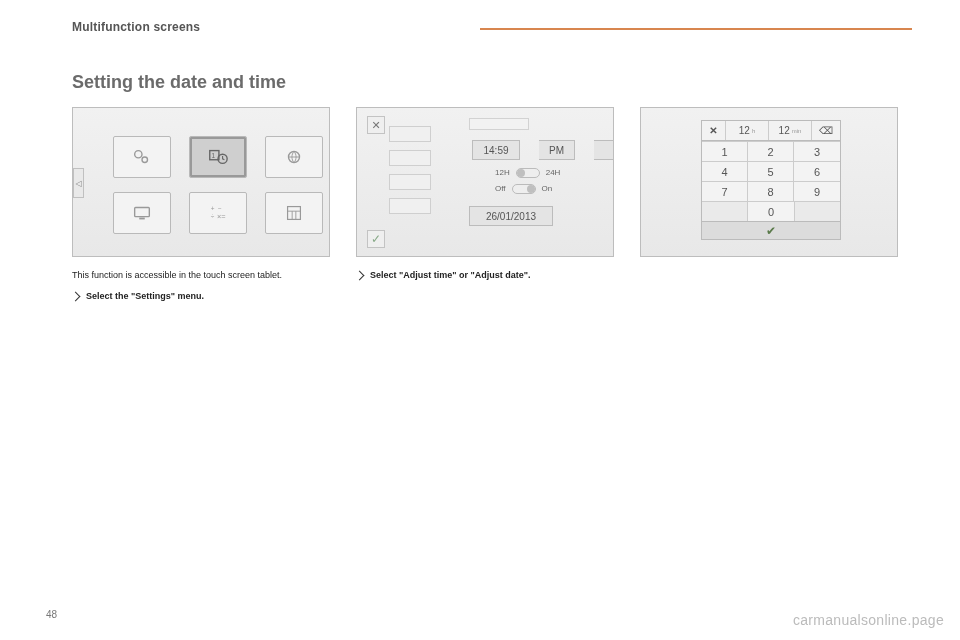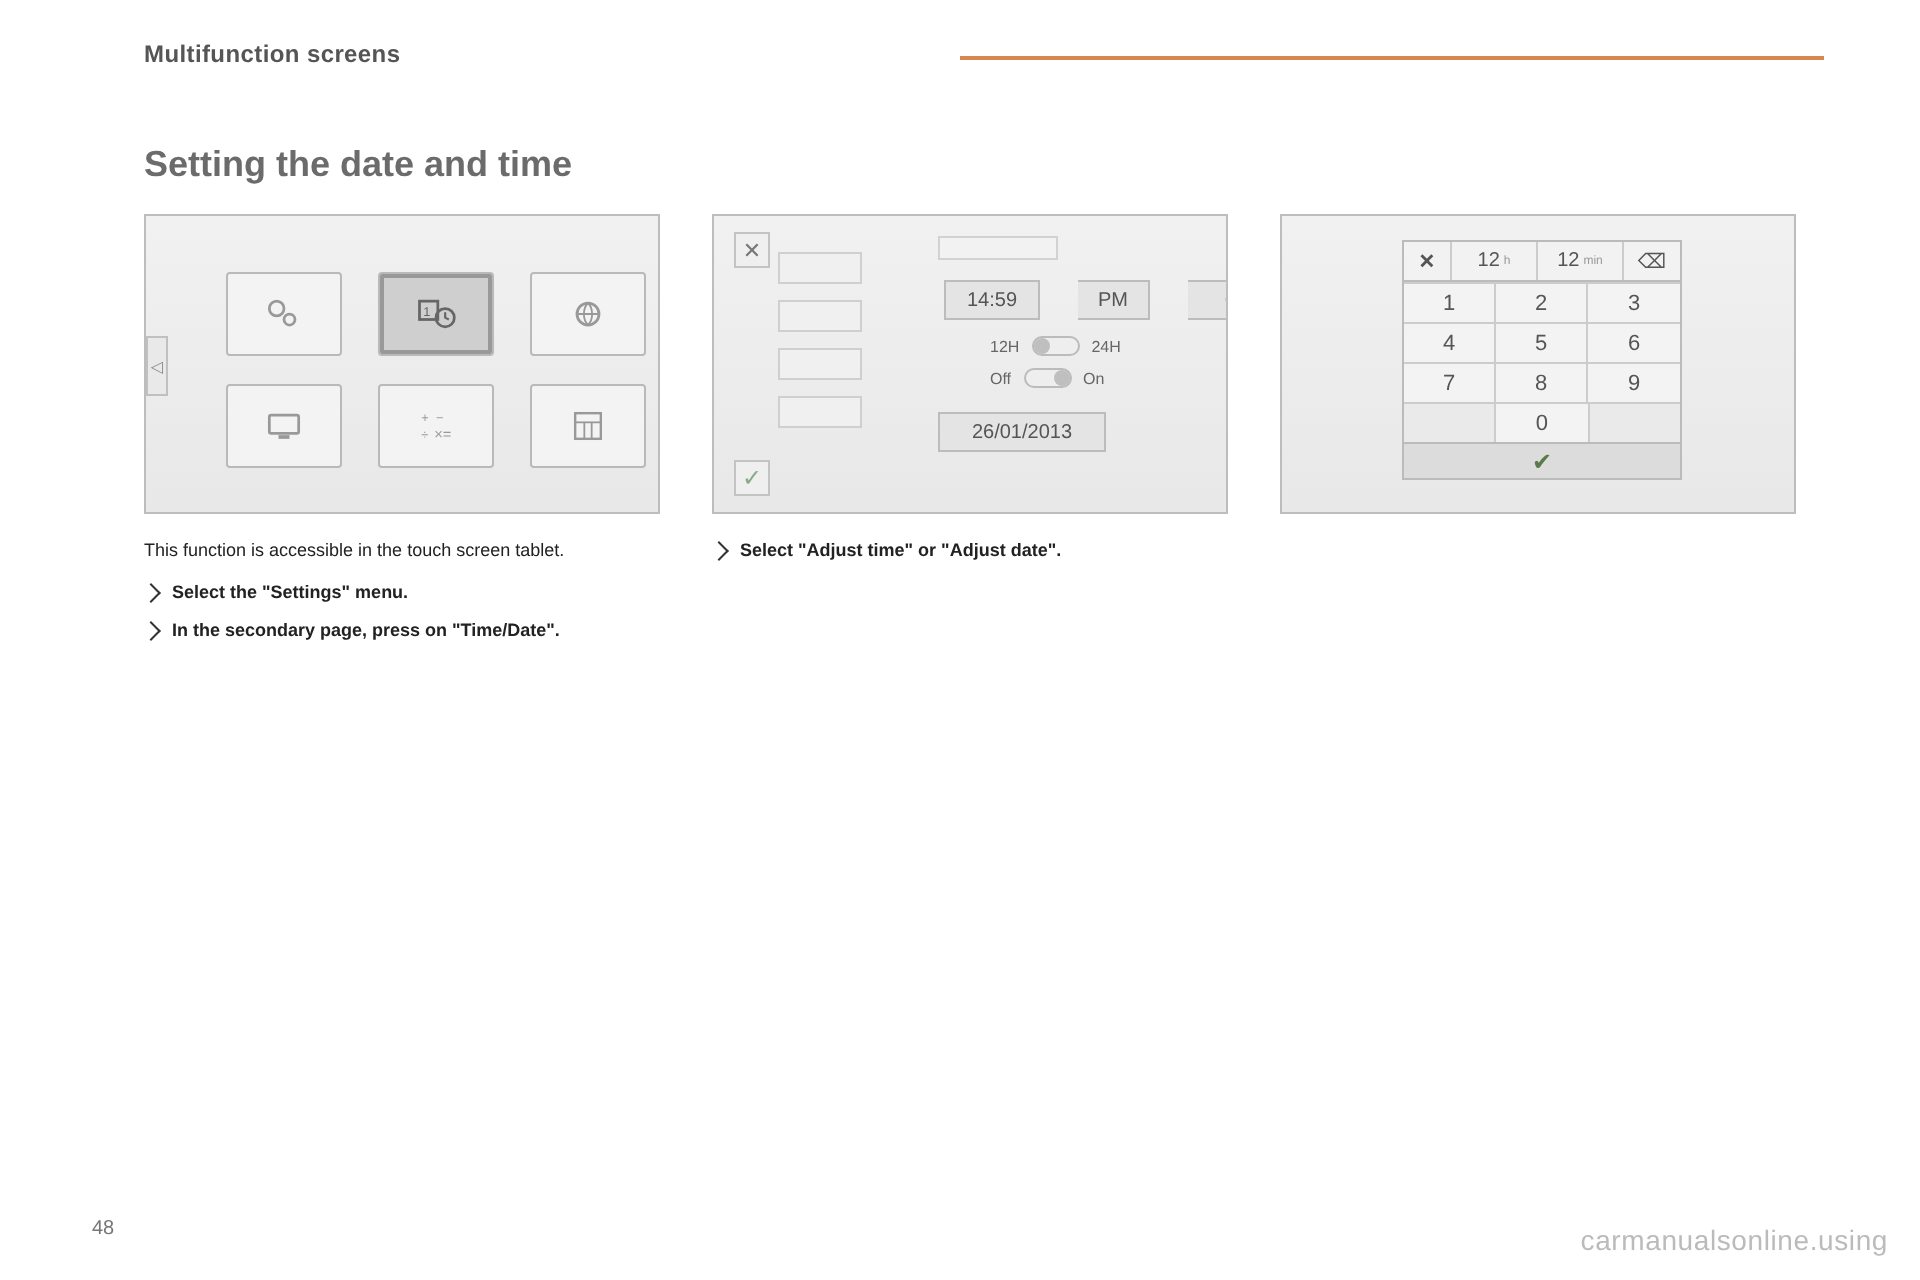--- a/index.html
+++ b/index.html
@@ -30,21 +30,21 @@
     .s2-close { position: absolute; left: 10px; top: 8px; width: 18px; height: 18px; border: 1px solid #c3c3c3; background:#efefef; display:flex; align-items:center; justify-content:center; font-size:11px; color:#777;}
     .s2-ok { position: absolute; left: 10px; bottom: 8px; width: 18px; height: 18px; border: 1px solid #c3c3c3; background:#efefef; display:flex; align-items:center; justify-content:center; color:#8a8; font-size:12px;}
     .s2-sidemenu { position: absolute; left: 32px; top: 18px; display: flex; flex-direction: column; gap: 8px; }
     .s2-sidemenu .itm { width: 42px; height: 16px; border:1px solid #cfcfcf; background:#f0f0f0; }
     .s2-title { position: absolute; left: 112px; top: 10px; width: 60px; height: 12px; border:1px solid #d2d2d2; background:#f2f2f2;}
     .s2-row { position: absolute; left: 96px; top: 32px; display:flex; }
     .s2-chip { height: 20px; border:1px solid #bcbcbc; background:#e4e4e4; display:flex; align-items:center; justify-content:center; font-size:10px; color:#555;margin-left:19px; }
     .s2-chip.time { width: 48px; }
     .s2-chip.pm { width: 36px; border-left:none;}
     .s2-chip.gmt { width: 60px; border-left:none;}
-    .s2-toggle-row { position: absolute; display:flex; align-items:center; gap:6px; font-size:8px; color:#666; }
+    .s2-toggle-row { position: absolute; display:flex; align-items:flex-start; gap:6px; font-size:8px; color:#666; }
     .s2-toggle-row.r1 { left: 138px; top: 60px; }
     .s2-toggle-row.r2 { left: 138px; top: 76px; }
     .toggle { width: 24px; height: 10px; border:1px solid #bbb; border-radius:6px; position:relative; background:#eee;}
     .toggle .knob { position:absolute; width:8px; height:8px; border-radius:50%; background:#bfbfbf; top:0; }
     .toggle.right .knob { right:0; } .toggle.left .knob { left:0; }
     .s2-date { position: absolute; left: 112px; top: 98px; width: 84px; height:20px; border:1px solid #bcbcbc; background:#e4e4e4; display:flex; align-items:center; justify-content:center; font-size:10px; color:#555;}
 
     
     .s3-pad { position:absolute; left:60px; top:12px; width:140px; border:1px solid #bbb; background:#e8e8e8; }
     .s3-top { display:flex; height:20px; border-bottom:1px solid #bbb; }
@@ -118,21 +118,20 @@
                 <line x1="10" y1="10" x2="10" y2="19" stroke="#999"></line>
                 <line x1="14" y1="10" x2="14" y2="19" stroke="#999"></line>
               </svg>
             </div>
         </div>
       </div>
       <div class="caption">
         <div class="lead">This function is accessible in the touch screen tablet.</div>
         <ul>
           <li>Select the "Settings" menu.</li>
-          <li>In the secondary page, press on "Time/Date".</li>
         </ul>
       </div>
     </div>
 
     <div class="col">
       <div class="screen">
         <div class="s2-close">✕</div>
         <div class="s2-ok">✓</div>
         <div class="s2-title"></div>
         <div class="s2-sidemenu">
@@ -201,14 +200,14 @@
             <div class="blank2"></div>
           </div>
           <div class="s3-ok">✔</div>
         </div>
       </div>
     </div>
 
   </div>
 
   <div class="page-num">48</div>
-  <div class="watermark">carmanualsonline.using</div>
+  <div class="watermark">carmanualsonline.page</div>
 </div>
 
 </body></html>

